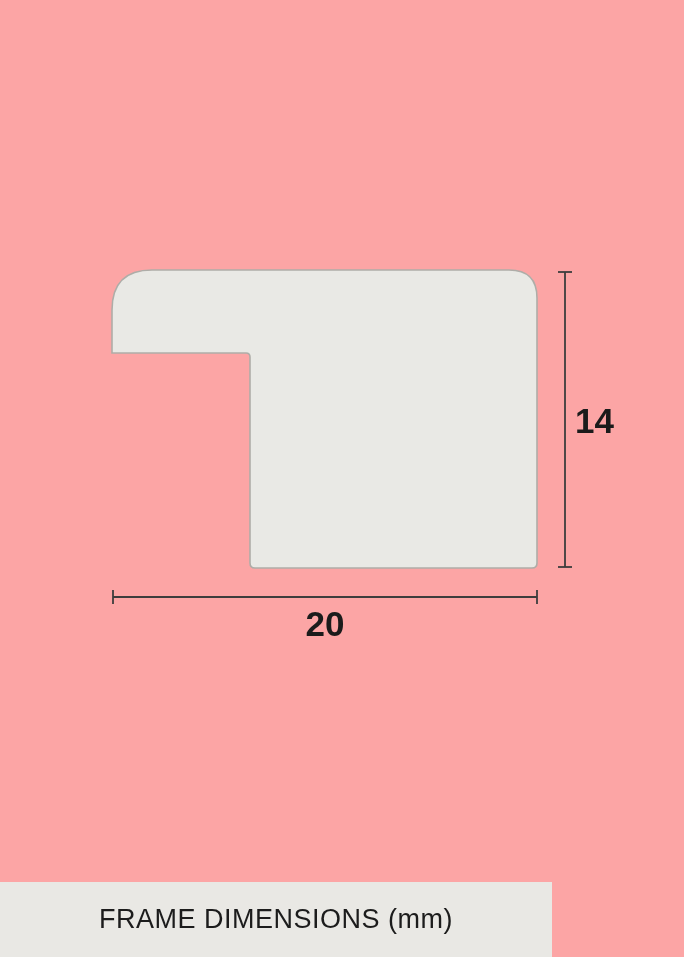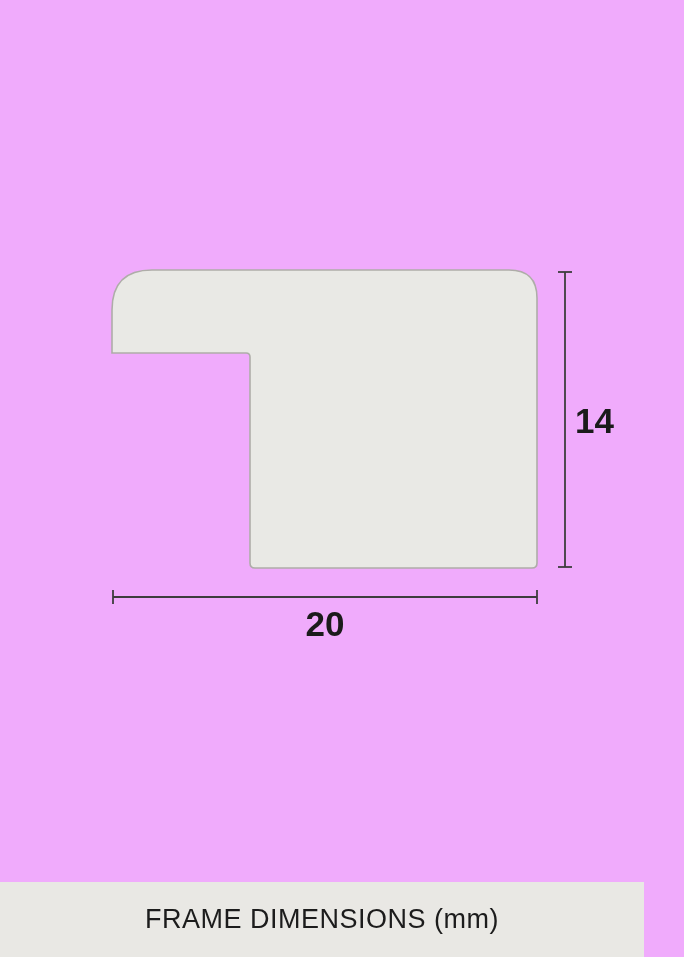--- a/index.html
+++ b/index.html
@@ -4,40 +4,40 @@
 <style>
   html, body {
     margin: 0;
     padding: 0;
     background: #ffffff;
   }
   .page {
     position: relative;
     width: 684px;
     height: 957px;
-    background: #f0abfc;
+    background: #fca5a5;
     overflow: hidden;
     font-family: "Liberation Sans", sans-serif;
     text-align: right;
   }
   .diagram-svg {
     position: absolute;
     top: 0;
     left: 0;
     display: block;
   }
   .dim-label {
     font-family: "Liberation Sans", sans-serif;
     font-weight: 700;
   }
   .footer-bar {
     position: absolute;
     left: 0;
     top: 882px;
-    width: 644px;
+    width: 552px;
     height: 75px;
     display: flex;
     align-items: center;
     justify-content: center;
   }
   .footer-caption {
     font-size: 27px;
     letter-spacing: 0.5px;
     font-weight: 400;
     white-space: nowrap;

